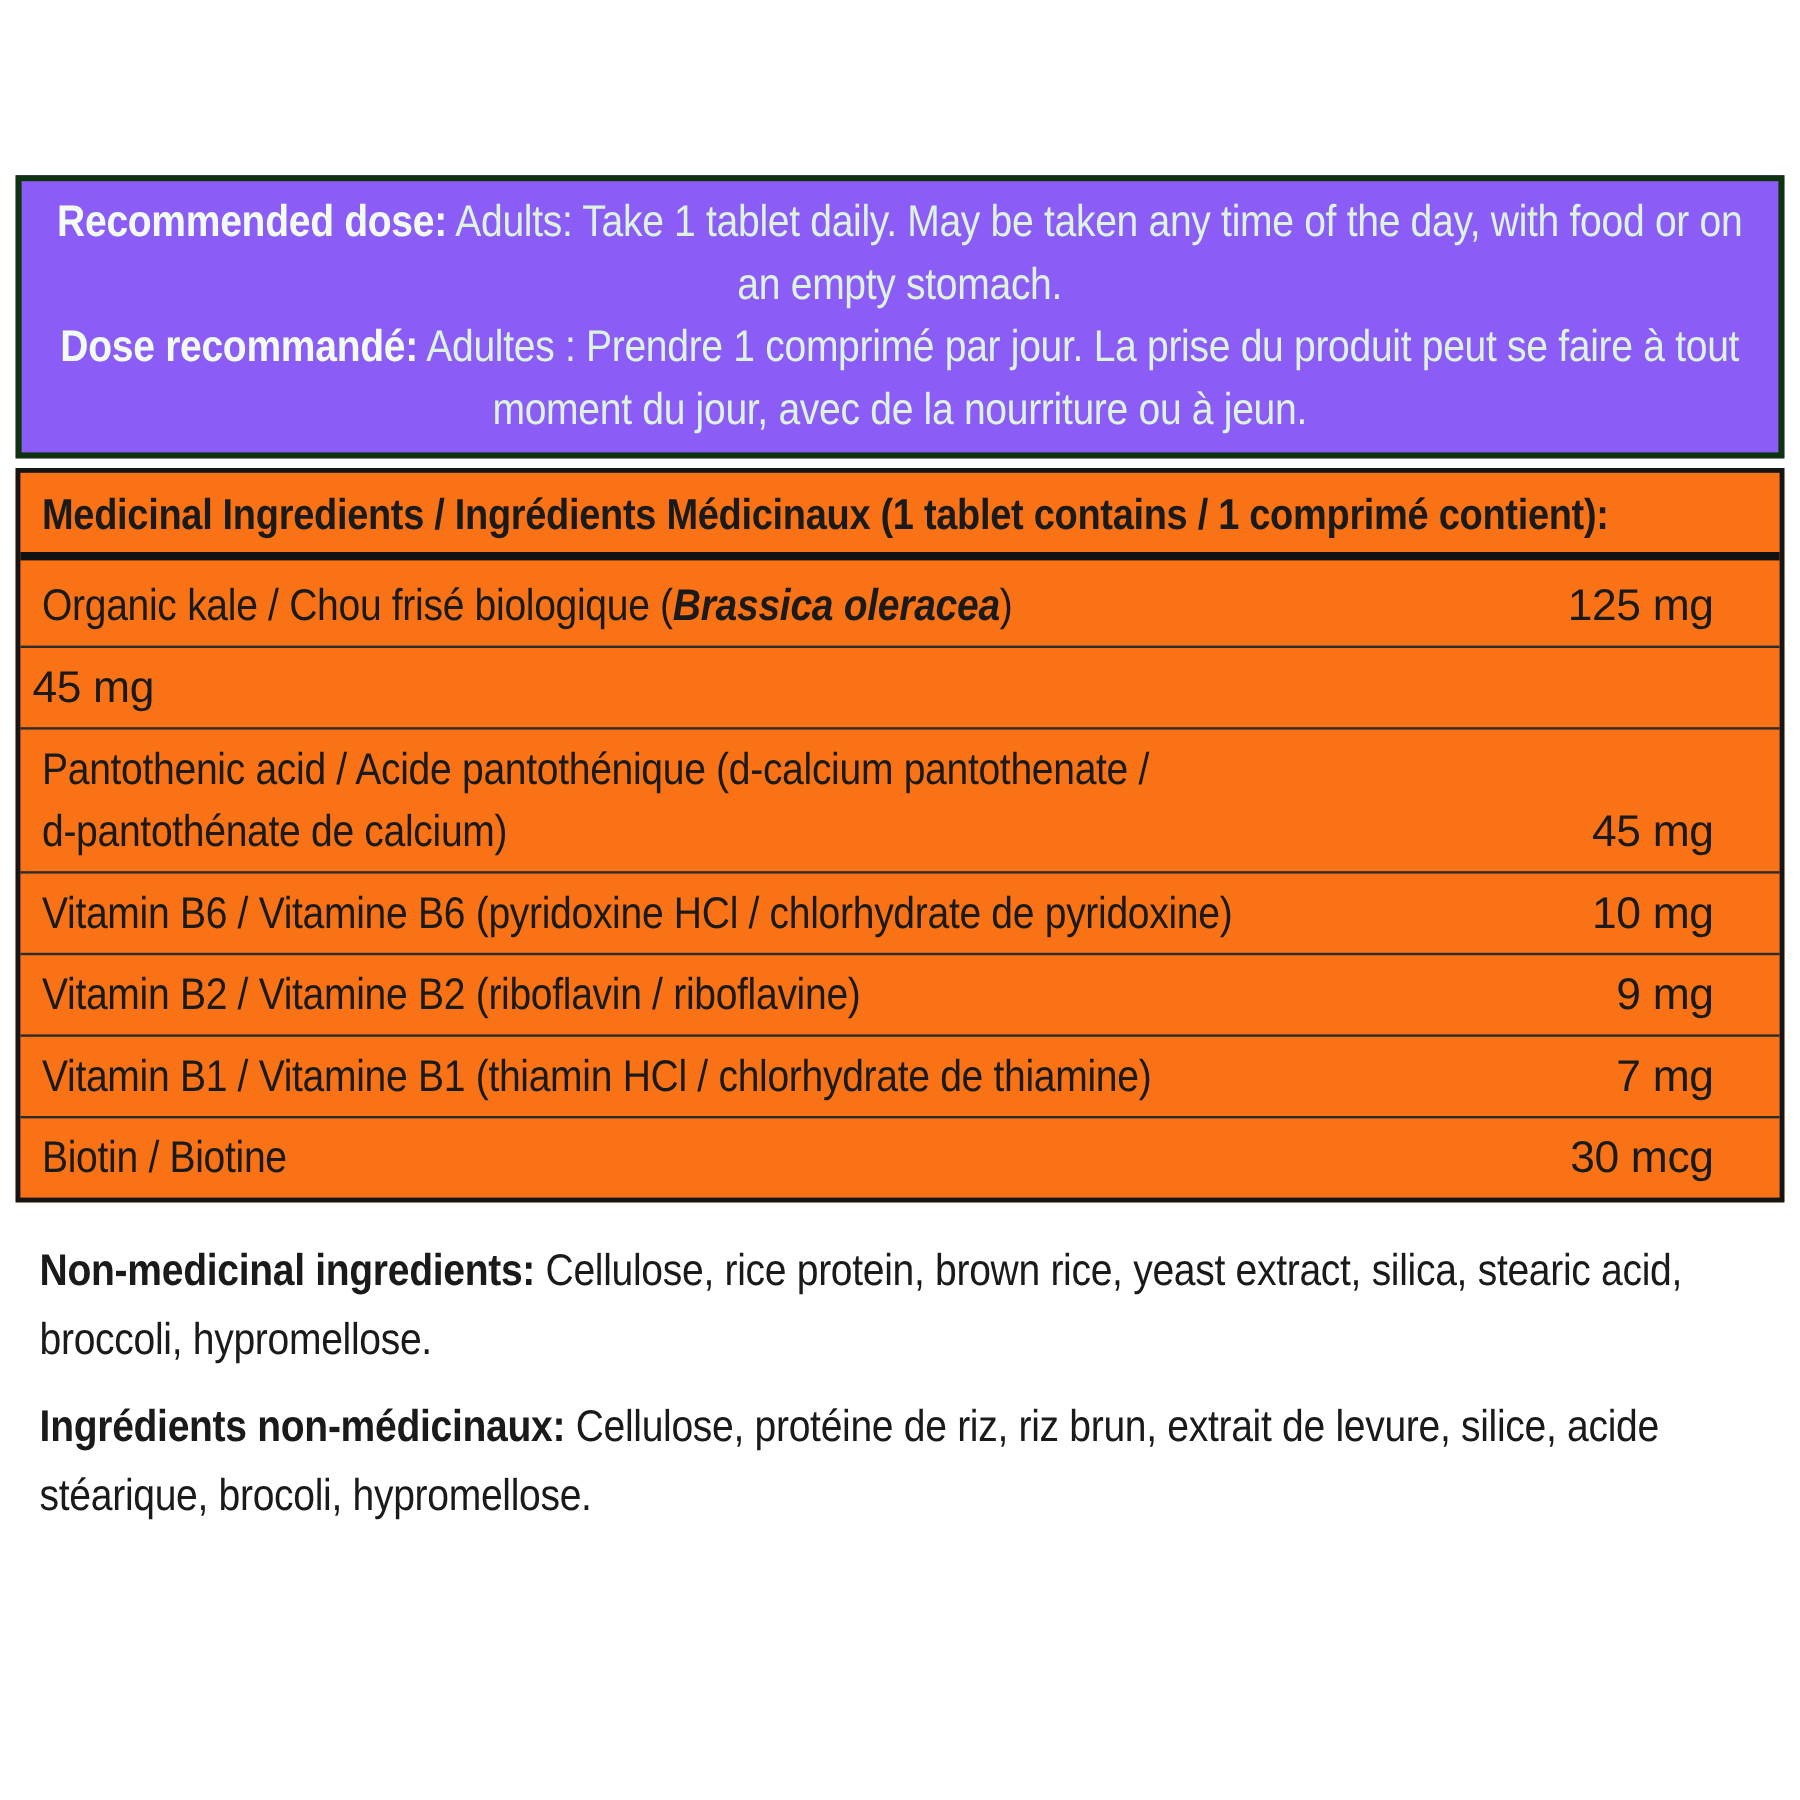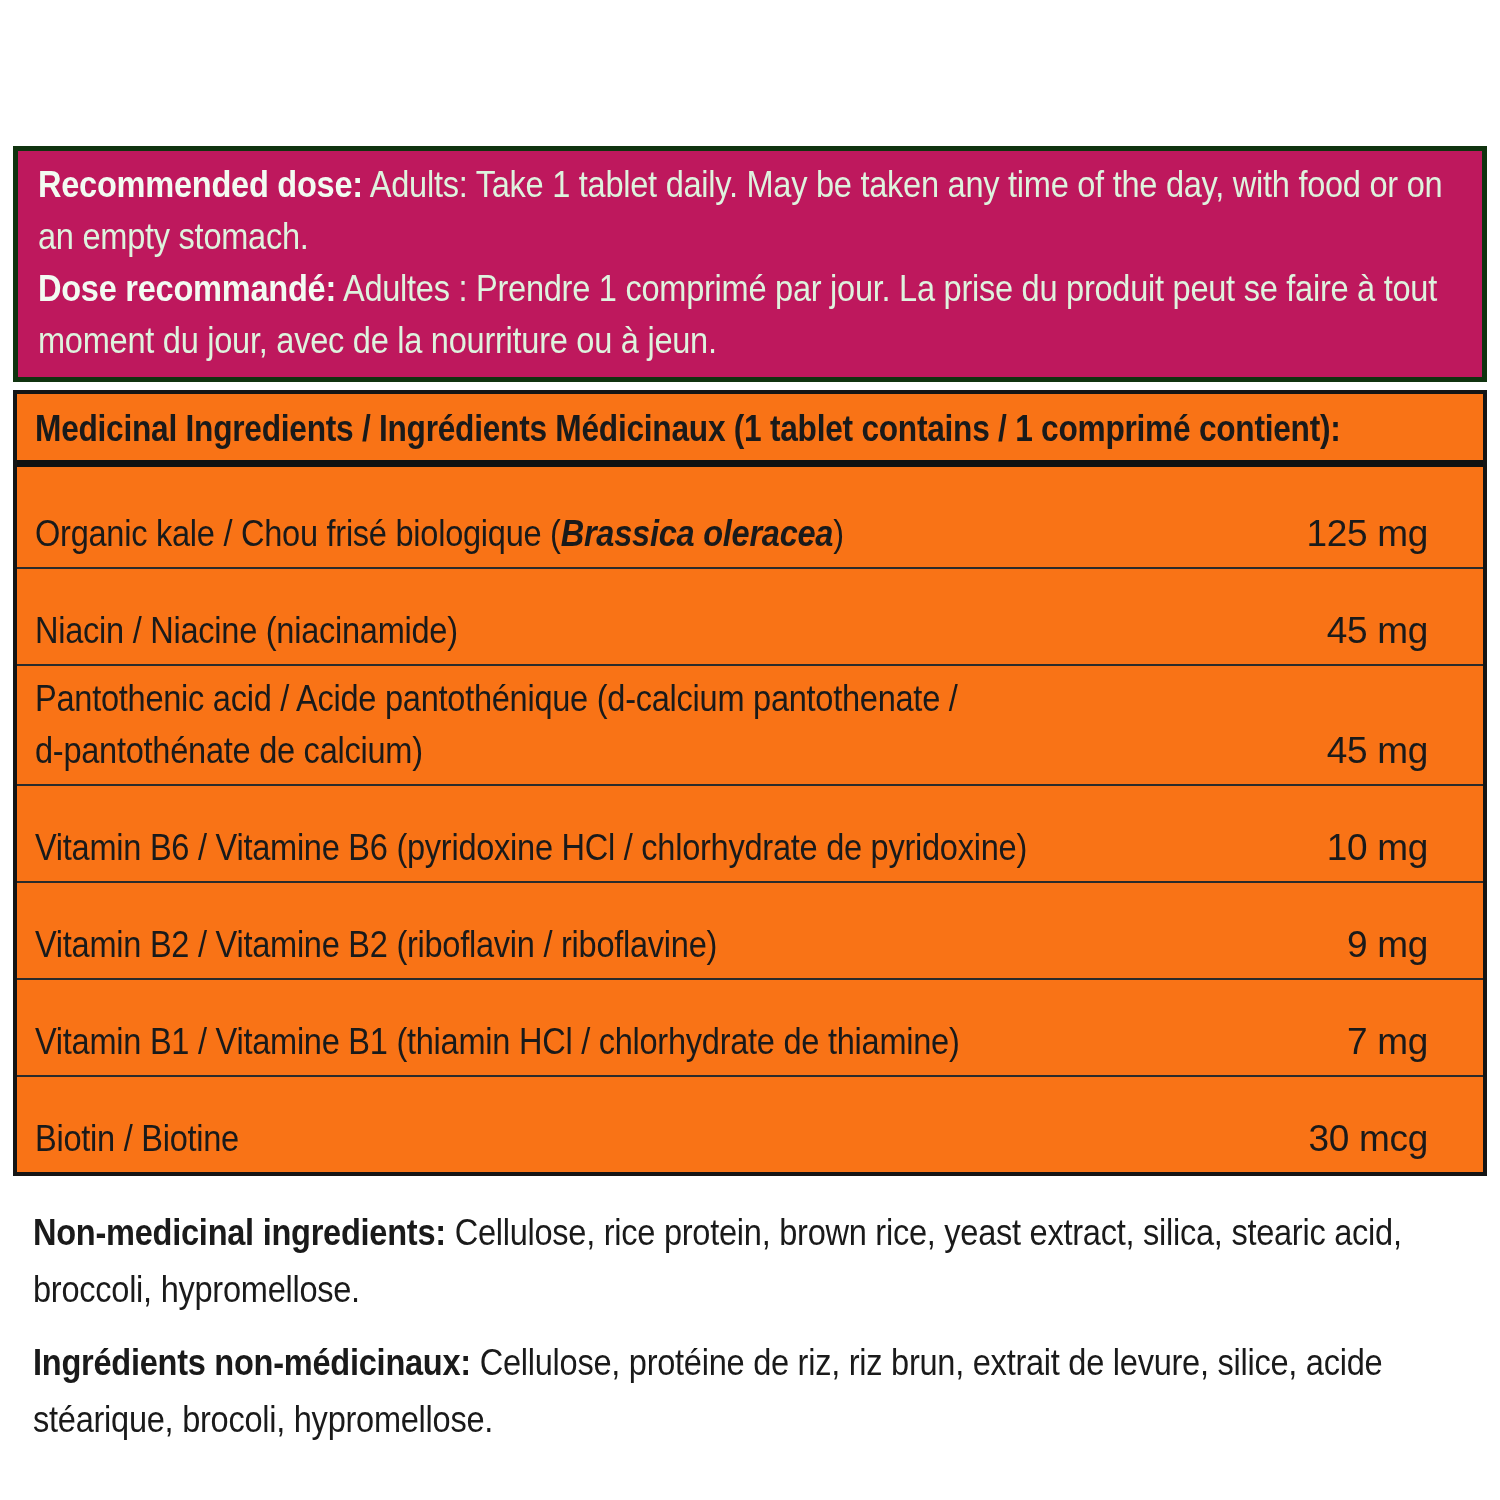--- a/index.html
+++ b/index.html
@@ -46,57 +46,52 @@
     display:flex;
     align-items:flex-end;
     padding:7px 0;
     font-size:37px;
     line-height:52px;
     gap:24px;
   }
   .trow + .trow{border-top:2px solid #2b2b2b;}
   .trow:first-of-type{padding-top:12px;}
   .tlabel{flex:1 1 auto;padding-left:18px;min-width:0;}
-  .tamount{flex:0 0 auto;text-align:right;padding-right:55px;padding-left:10px;margin-top:29px;}
+  .tamount{flex:0 0 auto;text-align:right;padding-right:55px;padding-left:10px;}
   .bi{font-weight:bold;font-style:italic;}
 
   
   .nonmed{padding:28px 7px 0 20px;font-size:37px;line-height:57px;}
   .nonmed p{margin:0 0 16px 0;}
 </style>
 </head>
 <body>
 
 <div class="page">
 
-  <div class="dose-box" style="background: #be185d; border-color: rgb(16, 51, 15); color: rgb(222, 243, 222);">
+  <div class="dose-box" style="background: #8b5cf6; border-color: rgb(16, 51, 15); color: rgb(222, 243, 222); text-align: center;">
     <p class="cond"><b>Recommended dose:</b><span> Adults: Take 1 tablet daily. May be taken any time of the day, with food or on an empty stomach.</span></p>
     <p class="cond"><b>Dose recommandé:</b><span> Adultes : Prendre 1 comprimé par jour. La prise du produit peut se faire à tout moment du jour, avec de la nourriture ou à jeun.</span></p>
   </div>
 
   <div class="ing-table">
     <div class="ing-header">
       <div class="cond">Medicinal Ingredients / Ingrédients Médicinaux (1 tablet contains / 1 comprimé contient):</div>
     </div>
     <div class="thick-rule"></div>
     <div>
         <div class="trow">
           <div class="tlabel">
             <div class="cond">
               <div>Organic kale / Chou frisé biologique (<span class="bi">Brassica oleracea</span>)</div>
             </div>
           </div>
           <div class="tamount">125 mg</div>
         </div>
         <div class="trow">
-          <div class="tlabel">
-            <div class="cond">
-              <div>Niacin / Niacine (niacinamide)</div>
-            </div>
-          </div>
           <div class="tamount">45 mg</div>
         </div>
         <div class="trow">
           <div class="tlabel">
             <div class="cond">
               <div>Pantothenic acid / Acide pantothénique (d-calcium pantothenate /</div>
               <div>d-pantothénate de calcium)</div>
             </div>
           </div>
           <div class="tamount">45 mg</div>

